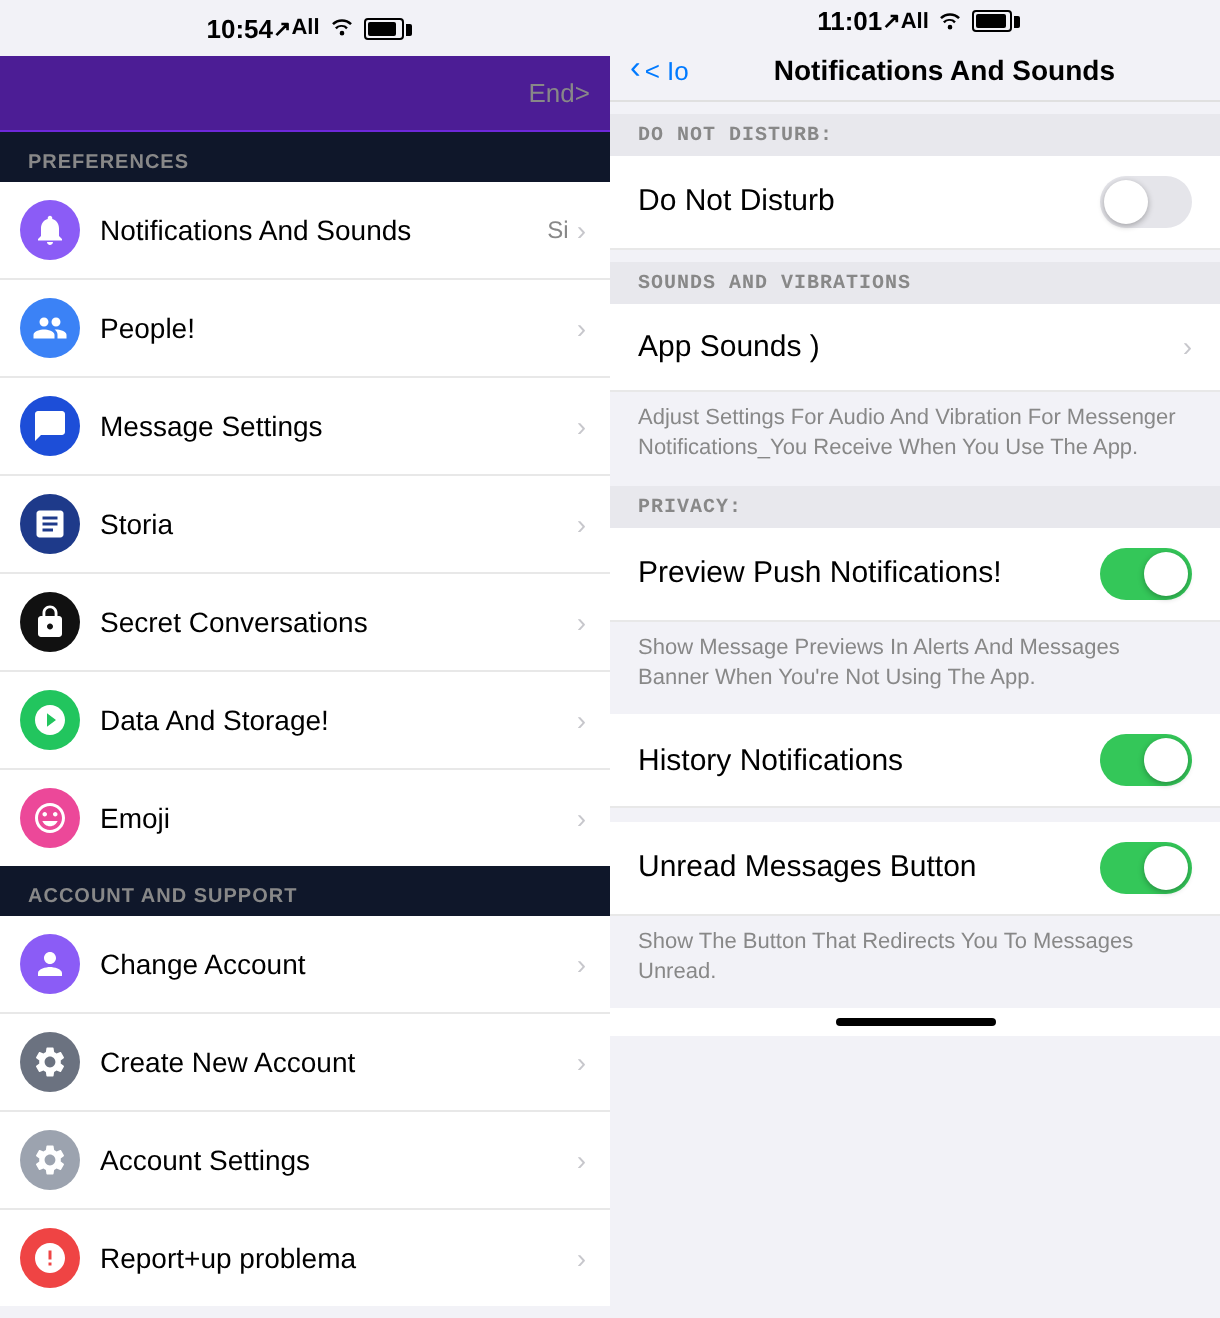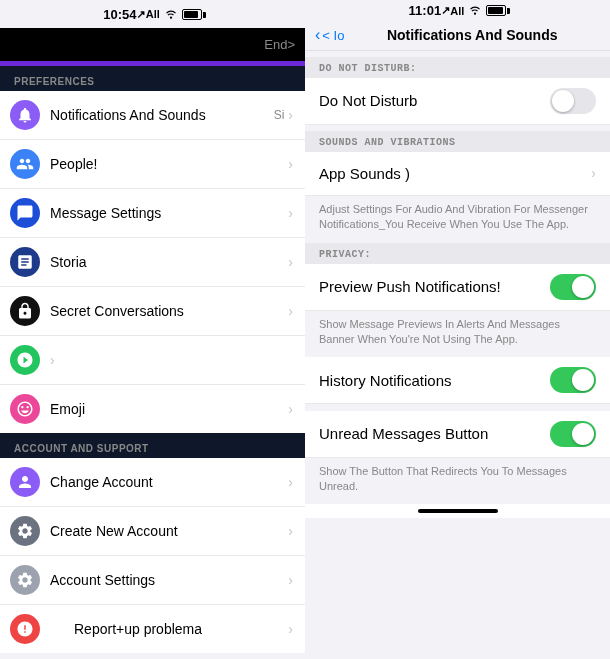--- a/index.html
+++ b/index.html
@@ -42,25 +42,25 @@
       padding: 0 12px;
       font-size: 12px;
       font-weight: 600;
     }
     .status-bar .time { font-weight: 700; font-size: 13px; }
     .status-bar .icons { display: flex; align-items: center; gap: 4px; font-size: 11px; }
 
     
     .nav-header {
       height: 38px;
-      background: #000000;
+      background: #4c1d95;
       display: flex;
       align-items: center;
       padding: 0 10px;
-      border-bottom: 5px solid #6d28d9;
+      border-bottom: 1px solid #6d28d9;
     }
     .nav-header .nav-title {
       font-size: 13px;
       color: #888;
       text-align: right;
       flex: 1;
     }
     .nav-header-right {
       height: 38px;
       background: #f2f2f7;
@@ -268,21 +268,20 @@
 
     .divider-section {
       height: 8px;
       background: #f2f2f7;
     }
 
     .truncated {
       overflow: hidden;
       white-space: nowrap;
       text-overflow: ellipsis;
-      margin-left: 24px;
     }
   </style>
 </head>
 <body>
 
 <div class="left-panel">
 
   <div class="status-bar">
     <span class="time">10:54</span>
     <span style="font-size:11px;">↗</span>
@@ -356,20 +355,21 @@
       <span class="item-text">Secret Conversations</span>
       <span class="chevron">›</span>
     </div>
 
     <div class="list-item">
       <div class="icon-wrap ic-green">
         <svg class="icon-svg" viewBox="0 0 24 24">
             <path d="M12 2C6.48 2 2 6.48 2 12s4.48 10 10 10 10-4.48 10-10S17.52 2 12 2zm-2 14.5v-9l6 4.5-6 4.5z"></path>
           </svg>
       </div>
+      <span class="item-text">Data And Storage!</span>
       <span class="chevron">›</span>
     </div>
 
     <div class="list-item">
       <div class="icon-wrap ic-pink">
         <svg class="icon-svg" viewBox="0 0 24 24">
             <path d="M11.99 2C6.47 2 2 6.48 2 12s4.47 10 9.99 10C17.52 22 22 17.52 22 12S17.52 2 11.99 2zM12 20c-4.42 0-8-3.58-8-8s3.58-8 8-8 8 3.58 8 8-3.58 8-8 8zm3.5-9c.83 0 1.5-.67 1.5-1.5S16.33 8 15.5 8 14 8.67 14 9.5s.67 1.5 1.5 1.5zm-7 0c.83 0 1.5-.67 1.5-1.5S9.33 8 8.5 8 7 8.67 7 9.5 7.67 11 8.5 11zm3.5 6.5c2.33 0 4.31-1.46 5.11-3.5H6.89c.8 2.04 2.78 3.5 5.11 3.5z"></path>
           </svg>
       </div>
       <span class="item-text">Emoji</span>

